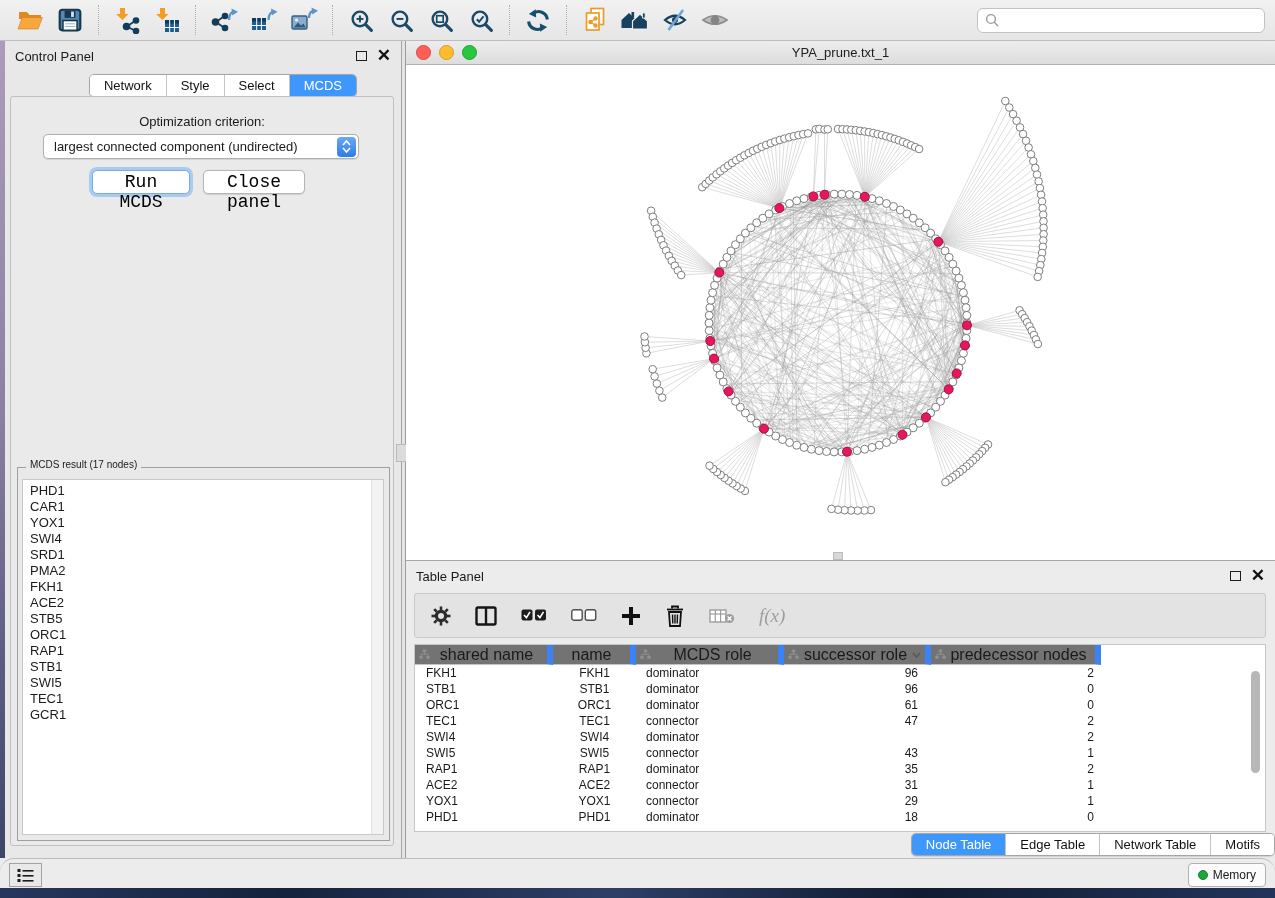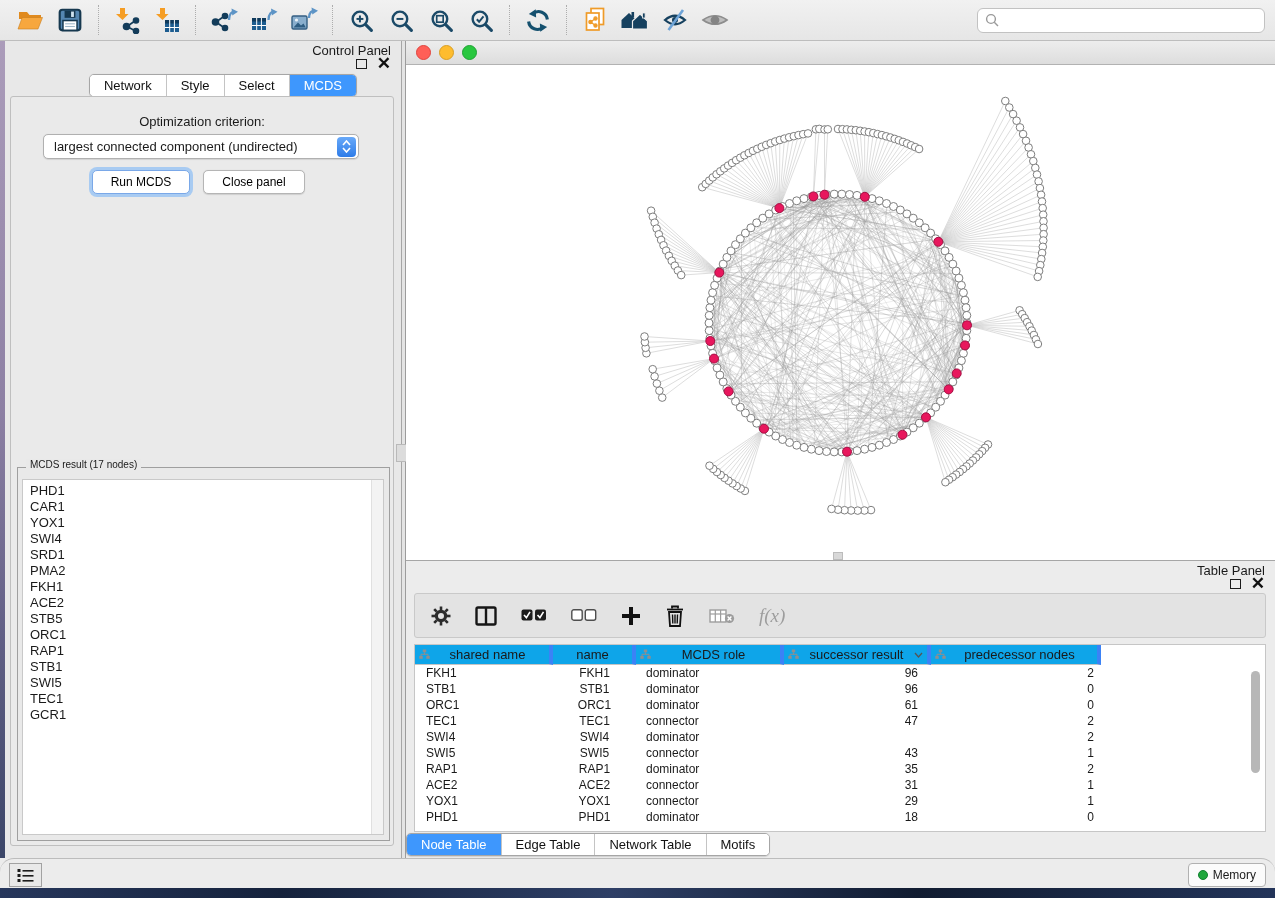--- a/index.html
+++ b/index.html
@@ -16,21 +16,21 @@
              border:1px solid #c2c2c2;border-radius:6px;display:flex;align-items:center;padding:0 7px;}
   .searchbox input{border:none;outline:none;flex:1;font-size:12px;margin-left:5px;background:transparent;font-family:"Liberation Sans",sans-serif;}
   
   .wall-left{position:absolute;left:0;top:41px;width:5px;height:817px;
              background:linear-gradient(#ab9cba,#8d80a4 45%,#5e5d83 75%,#3b4668);}
   .wall-bottom{position:absolute;left:0;top:888px;width:1275px;height:10px;
                background:linear-gradient(90deg,#27375c,#15223c 22%,#2e3f66 48%,#111c31 72%,#233459);}
   
   .control-panel{position:absolute;left:5px;top:41px;width:397px;height:817px;background:#e8e8e8;
                  border-right:1px solid #a6a6a6;box-sizing:border-box;}
-  .panel-title-row{height:26px;display:flex;align-items:flex-end;padding:2px 10px 0 10px;flex-direction:column;}
+  .panel-title-row{height:26px;display:flex;align-items:center;padding:2px 10px 0 10px;}
   .panel-title{font-size:13px;}
   .win-icons{margin-left:auto;display:flex;gap:10px;align-items:center;}
   .float-icon{width:9px;height:8px;border:1.5px solid #1c1c1c;}
   .close-icon{font-size:17px;font-weight:700;line-height:12px;color:#111;}
   .cp-tabs{position:absolute;left:0;top:33px;width:100%;display:flex;justify-content:center;padding-left:20px;}
   .seg{display:flex;border:1px solid #a6a6a6;border-radius:5px;overflow:hidden;background:#fff;
        box-shadow:0 0.5px 1px rgba(0,0,0,.12);}
   .seg button{font-family:"Liberation Sans",sans-serif;font-size:13px;padding:3px 14px;background:#fff;
               border:none;border-left:1px solid #c4c4c4;color:#111;cursor:default;}
   .seg button:first-child{border-left:none;}
@@ -38,21 +38,21 @@
   .cp-content{position:absolute;left:5px;top:55px;width:384px;height:750px;background:#eaeaea;
               border:1px solid #bfbfbf;border-radius:3px;box-sizing:border-box;}
   .opt-label{margin-top:17px;text-align:center;font-size:13px;}
   .opt-select{position:absolute;left:32px;top:37px;width:316px;height:25px;box-sizing:border-box;
               background:#fff;border:1px solid #b0b0b0;border-radius:5px;display:flex;align-items:center;
               padding:0 2px 0 10px;font-size:13px;box-shadow:0 0.5px 1px rgba(0,0,0,.1);}
   .stepper{margin-left:auto;width:19px;height:20px;border-radius:4px;
            background:linear-gradient(#68a9f9,#2e7ce8);display:flex;flex-direction:column;
            align-items:center;justify-content:center;gap:1px;}
   .btn{position:absolute;height:24px;box-sizing:border-box;background:#fff;border:1px solid #b5b5b5;
-       border-radius:5px;font-size:12px;font-family:Liberation Sans, sans-serif;cursor:default;
+       border-radius:5px;font-size:18px;font-family:Liberation Mono, monospace;cursor:default;
        box-shadow:0 0.5px 1px rgba(0,0,0,.12);}
   .btn.focusring{border-color:#7aa8e8;box-shadow:0 0 0 3px #a8cbf2;}
   .result-group{position:absolute;left:6px;top:370px;width:371px;height:372px;border:1px solid #9f9f9f;background:#e9e9e9;}
   .result-legend{position:absolute;top:-9px;left:8px;background:#e9e9e9;padding:0 4px;font-size:10px;}
   .result-list{position:absolute;left:4px;top:11px;right:5px;bottom:5px;background:#fff;
                border:1px solid #c9c9c9;overflow:hidden;font-size:13px;line-height:16px;padding:3px 0 0 7px;}
   .result-scroll{position:absolute;right:6px;top:12px;width:11px;bottom:6px;background:#f3f3f3;border-left:1px solid #e0e0e0;}
   
   .v-splitter{position:absolute;left:402px;top:41px;width:4px;height:817px;background:#e4e4e4;border-right:1px solid #9c9c9c;box-sizing:border-box;}
   .v-handle{position:absolute;left:396px;top:444px;width:9px;height:16px;background:#dcdcdc;border:1px solid #b9b9b9;}
@@ -67,28 +67,28 @@
   .split-handle{position:absolute;left:427px;bottom:0px;width:10px;height:8px;background:#d8d8d8;border:1px solid #bcbcbc;box-sizing:border-box;}
   
   .table-panel{position:absolute;left:406px;top:560px;width:869px;height:298px;background:#ececec;
                border-top:1px solid #a6a6a6;box-sizing:border-box;}
   .tp-toolbar{position:absolute;left:8px;top:32px;width:852px;height:45px;background:#e3e3e3;
               border:1px solid #c9c9c9;border-radius:3px;box-sizing:border-box;
               display:flex;align-items:center;gap:24px;padding:0 16px;}
   .fx{font-family:"Liberation Serif",serif;font-style:italic;font-size:19px;color:#9d9d9d;}
   .tbl{position:absolute;left:8px;top:83px;width:852px;height:188px;background:#fff;border:1px solid #c6c6c6;box-sizing:border-box;}
   .tbl-header{display:flex;height:20px;}
-  .th{display:flex;align-items:center;background:#0ea5e9;border-right:4px solid #3b82f6;
-      border-bottom:1px solid #c4c4c4;box-sizing:border-box;font-size:13px;padding:0 4px;}
+  .th{display:flex;align-items:center;background:#737373;border-right:6px solid #3b82f6;
+      border-bottom:1px solid #c4c4c4;box-sizing:border-box;font-size:16px;padding:0 4px;}
   .th .lbl{flex:1;text-align:center;}
   .trow{display:flex;height:16px;line-height:16px;font-size:12px;}
   .td{box-sizing:border-box;overflow:hidden;white-space:nowrap;}
   .tbl-scroll{position:absolute;right:4px;top:24px;width:11px;height:160px;}
   .tbl-thumb{position:absolute;left:1px;top:2px;width:9px;height:102px;background:#b7b7b7;border-radius:5px;}
-  .tbl-tabs{position:absolute;left:0;top:272px;width:100%;display:flex;justify-content:flex-start;}
+  .tbl-tabs{position:absolute;left:0;top:272px;width:100%;display:flex;justify-content:flex-end;}
   
   .status-bar{position:absolute;left:0;top:858px;width:1275px;height:46px;background:#ececec;
               border-top:1px solid #bcbcbc;box-sizing:border-box;border-radius:14px;}
   .list-btn{position:absolute;left:9px;top:4px;width:31px;height:22px;background:#e9e9e9;
             border:1px solid #a2a2a2;display:flex;align-items:center;justify-content:center;}
   .memory-btn{position:absolute;right:9px;top:4px;height:22px;background:#fbfbfb;border:1px solid #b1b1b1;
               border-radius:4px;display:flex;align-items:center;gap:5px;padding:0 9px;font-size:12px;}
   .mem-dot{width:10px;height:10px;border-radius:50%;background:#1ea63c;border:1px solid #128030;box-sizing:border-box;}
 </style>
 </head>
@@ -308,20 +308,21 @@
       <div class="result-scroll"></div>
     </div>
   </div>
 </div>
 
 <div class="v-splitter"></div>
 <div class="v-handle"></div>
 
 <div class="net-window">
   <div class="net-titlebar">
+    <span class="net-title">YPA_prune.txt_1</span>
     <span class="traffic">
       <span class="light" style="background:#ff5f57;border:0.5px solid #e0443e;"></span>
       <span class="light" style="background:#febc2e;border:0.5px solid #d89e24;"></span>
       <span class="light" style="background:#29c73f;border:0.5px solid #1fa233;"></span>
     </span>
   </div>
   <div class="net-canvas">
     <svg id="netsvg" width="869" height="495" viewBox="0 0 869 495">
         <line x1="555.7" y1="239.9" x2="392.6" y2="139.4" stroke="#9a9a9a" stroke-opacity="0.36" stroke-width="0.8"></line>
         <line x1="439.9" y1="382.7" x2="314.0" y2="216.9" stroke="#9a9a9a" stroke-opacity="0.42" stroke-width="0.8"></line>
@@ -1244,21 +1245,21 @@
         </div>
         <div class="th" style="width: 147px;">
           <span>
             <svg width="11" height="11" viewBox="0 0 11 11">
               <rect x="3.8" y="0.5" width="3.4" height="2.8" fill="#8f8f8f"></rect>
               <rect x="0.3" y="7" width="3.4" height="2.8" fill="#8f8f8f"></rect>
               <rect x="7.3" y="7" width="3.4" height="2.8" fill="#8f8f8f"></rect>
               <path d="M5.5 3.3v2M2 7V5.3h7V7" fill="none" stroke="#8f8f8f"></path>
             </svg>
           </span>
-          <span class="lbl">successor result</span>
+          <span class="lbl">successor role</span>
           <span>
             <svg width="9" height="6" viewBox="0 0 9 6">
               <path d="M1 1l3.5 4L8 1" fill="none" stroke="#555" stroke-width="1.3"></path>
             </svg>
           </span>
         </div>
         <div class="th" style="width: 170px;">
           <span>
             <svg width="11" height="11" viewBox="0 0 11 11">
               <rect x="3.8" y="0.5" width="3.4" height="2.8" fill="#8f8f8f"></rect>

